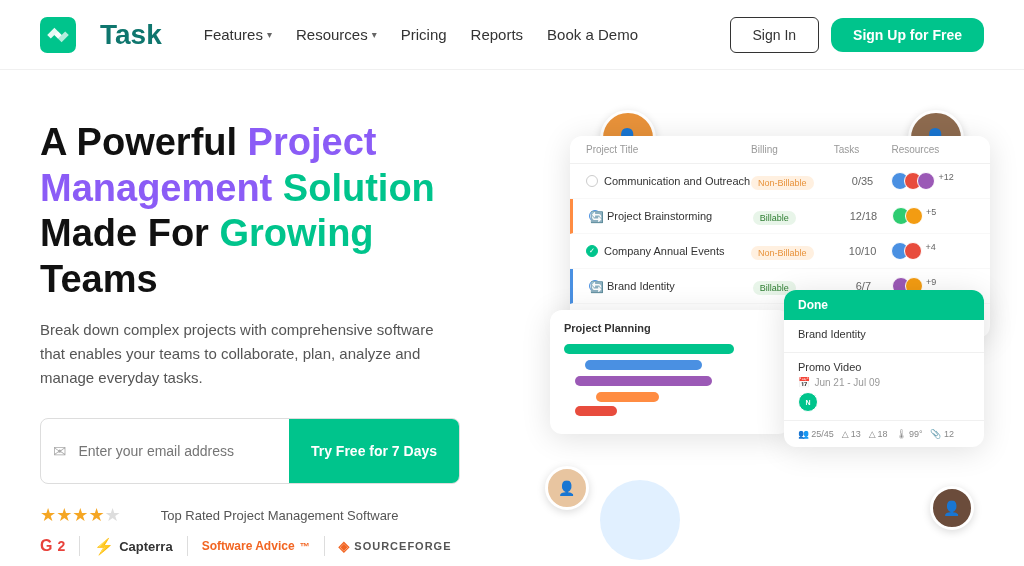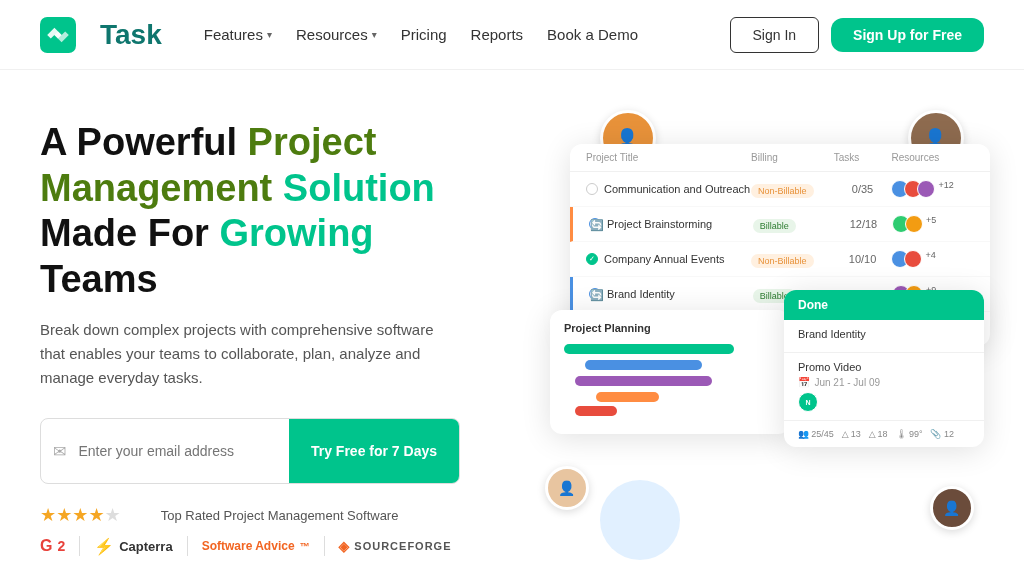--- a/index.html
+++ b/index.html
@@ -26,21 +26,21 @@
       background: #00c48c; font-size: 14px; font-weight: 600; cursor: pointer; color: #fff;
     }
 
     
     .hero {
       display: flex; align-items: flex-start; padding: 40px 40px 0 40px;
       gap: 40px; height: calc(566px - 70px);
     }
     .hero-left { flex: 0 0 460px; padding-top: 10px; }
     .hero-heading { font-size: 38px; font-weight: 800; line-height: 1.2; color: #111; margin-bottom: 16px; }
-    .hero-heading .pink { color: #4d7c0f; text-align: center; }
+    .hero-heading .pink { color: #8b5cf6; text-align: center; }
     .hero-sub { font-size: 15px; color: #555; line-height: 1.6; margin-bottom: 28px; max-width: 400px; }
     .email-row {
       display: flex; align-items: center; gap: 0;
       border: 1.5px solid #ddd; border-radius: 8px; overflow: hidden;
       width: 420px; margin-bottom: 20px; background: #fff;
     }
     .email-icon { padding: 0 12px; color: #aaa; font-size: 16px; }
     .email-input {
       flex: 1; border: none; outline: none; font-size: 14px; color: #999;
       padding: 13px 0; background: transparent;
@@ -55,21 +55,21 @@
     .badges-row { display: flex; align-items: center; gap: 14px; }
     .badge { display: flex; align-items: center; gap: 5px; font-size: 12px; font-weight: 600; color: #333; }
     .badge-g { color: #e8423b; font-size: 16px; font-weight: 800; }
     .badge-divider { width: 1px; height: 20px; background: #ddd; }
 
     
     .hero-right { flex: 1; position: relative; padding-top: 0; height: 460px; }
     .dashboard-card {
       background: #fff; border-radius: 12px;
       box-shadow: 0 4px 30px rgba(0,0,0,0.12);
-      width: 420px; position: absolute; top: 34px; left: 30px;
+      width: 420px; position: absolute; top: 26px; left: 30px;
       overflow: hidden;
     }
     .db-header {
       display: grid; grid-template-columns: 2fr 1fr 0.7fr 1fr;
       padding: 8px 16px; border-bottom: 1px solid #f0f0f0;
       font-size: 10px; color: #999; font-weight: 500;
     }
     .db-row {
       display: grid; grid-template-columns: 2fr 1fr 0.7fr 1fr;
       padding: 8px 16px; border-bottom: 1px solid #f8f8f8;

